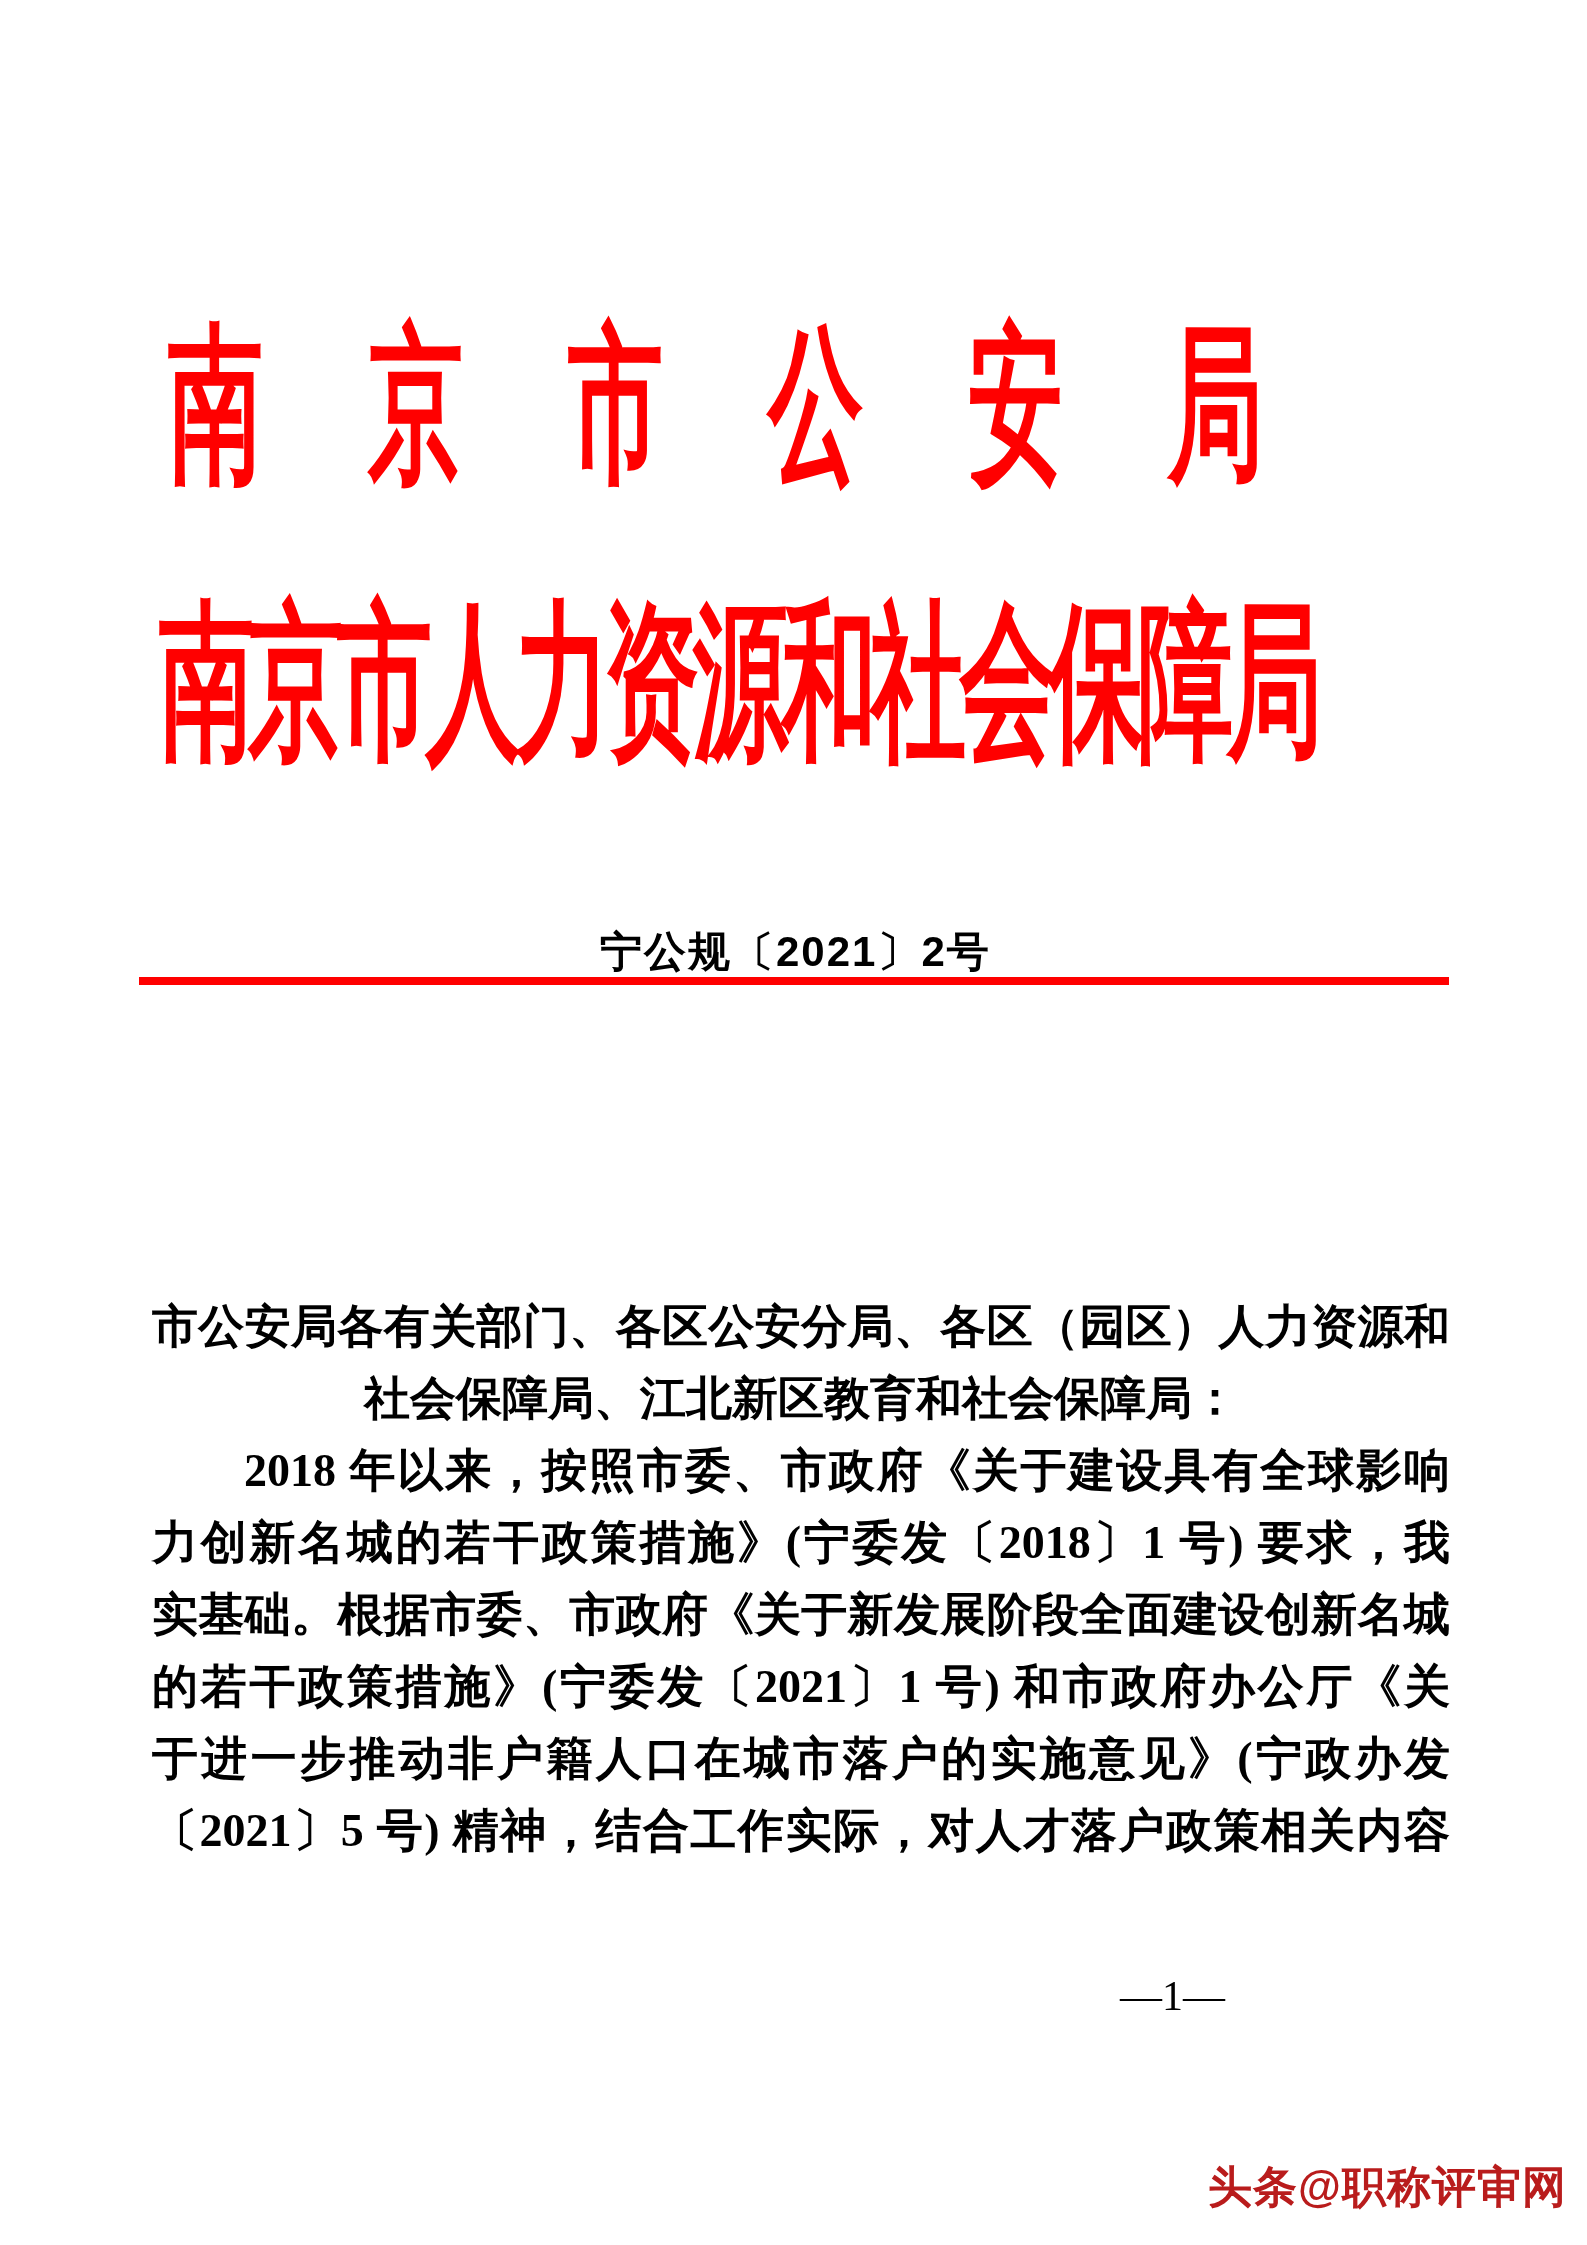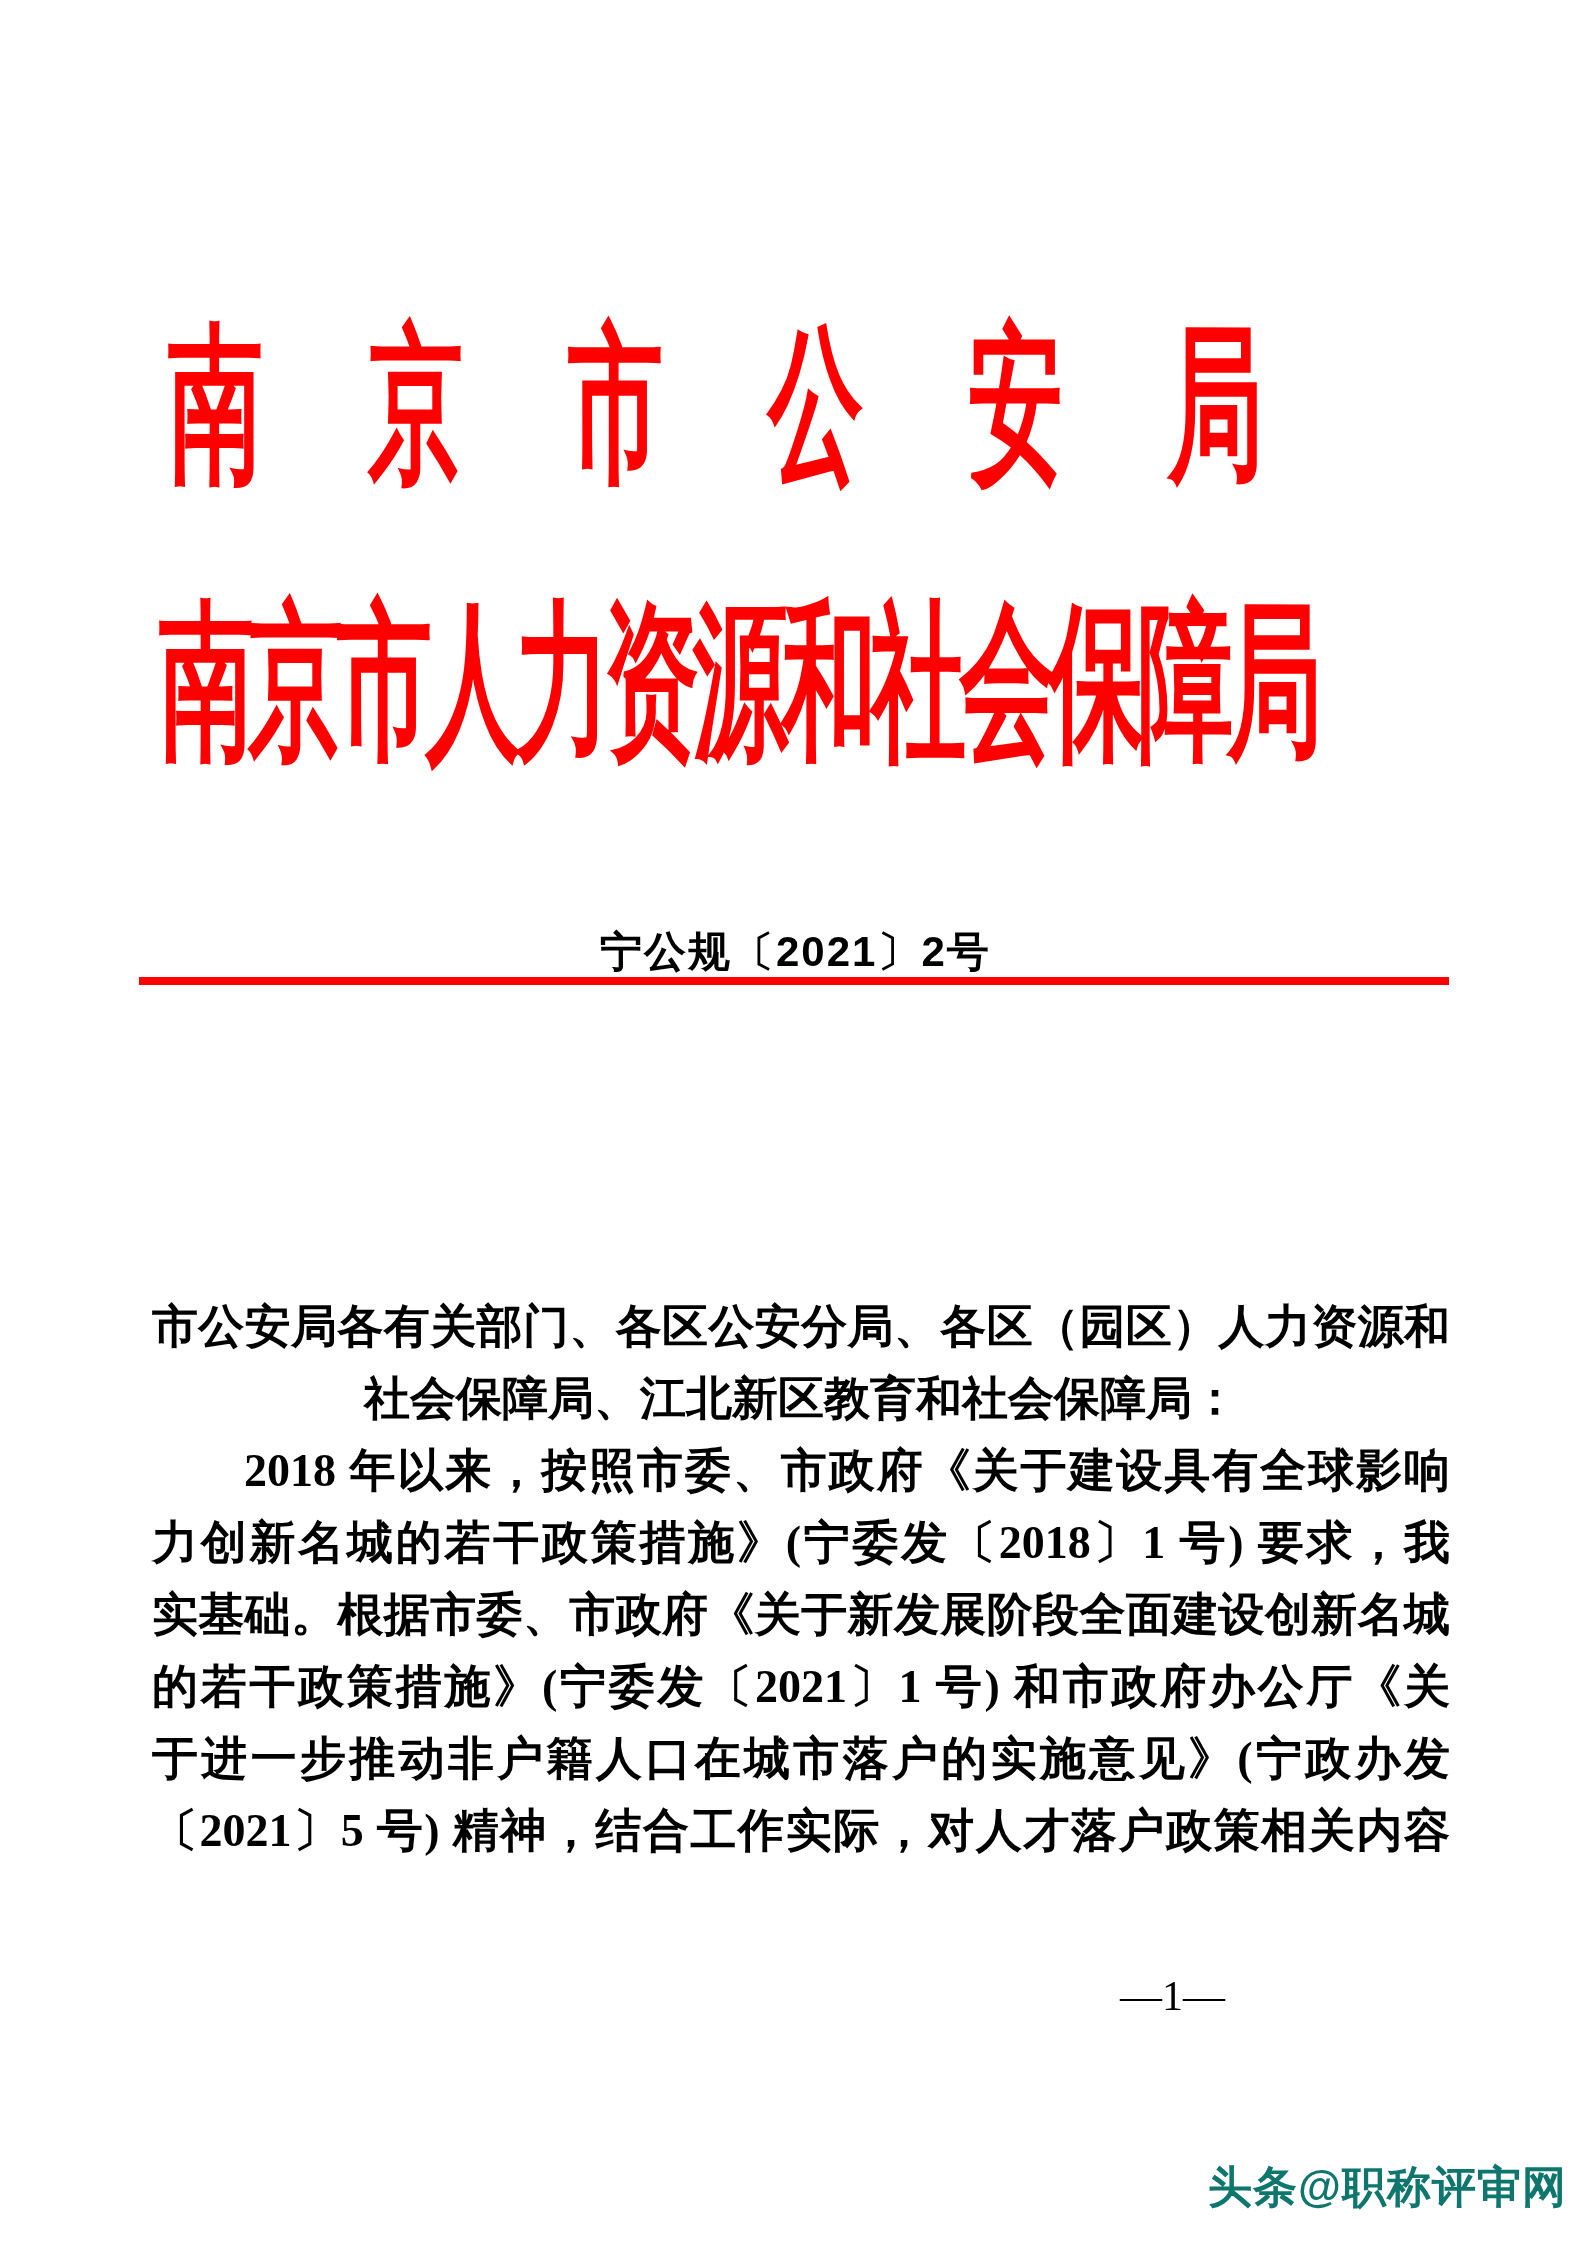--- a/index.html
+++ b/index.html
@@ -79,21 +79,21 @@
     font-size:42px; line-height:44px;
     font-weight:400;
     white-space:nowrap;
   }
 
   
   .watermark {
     position:absolute; top:2162px; left:1208px;
     font-size:44px; line-height:50px;
     font-weight:700;
-    color:#0f766e;
+    color:#b91c1c;
     letter-spacing:1px;
     white-space:nowrap;
   }
 </style>
 </head>
 <body>
 
 <div class="page">
 
   <div class="hdr hdr1">

